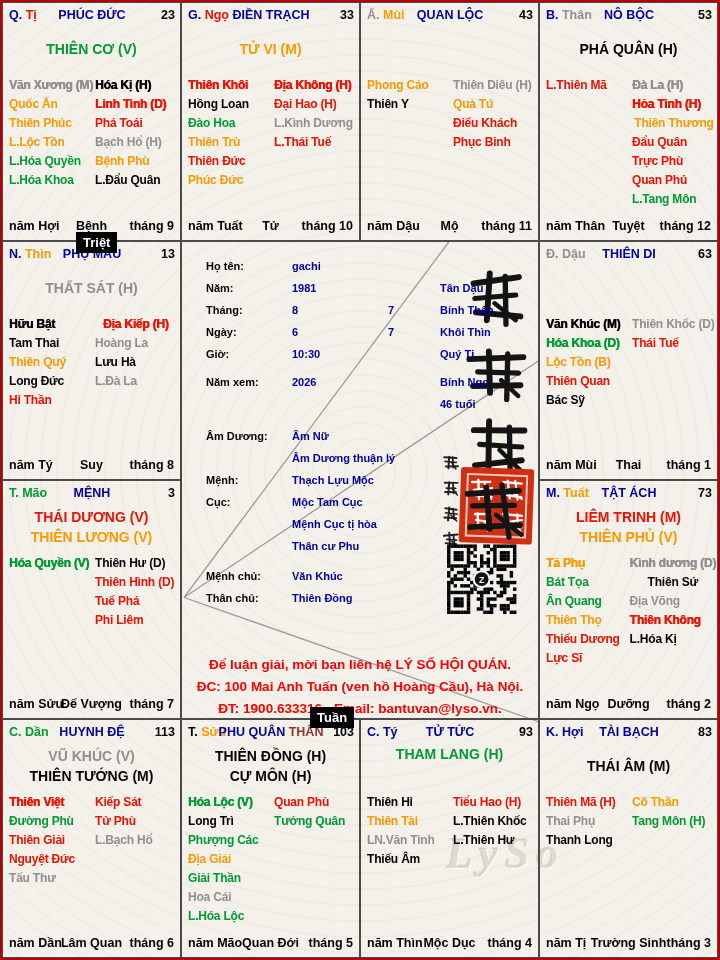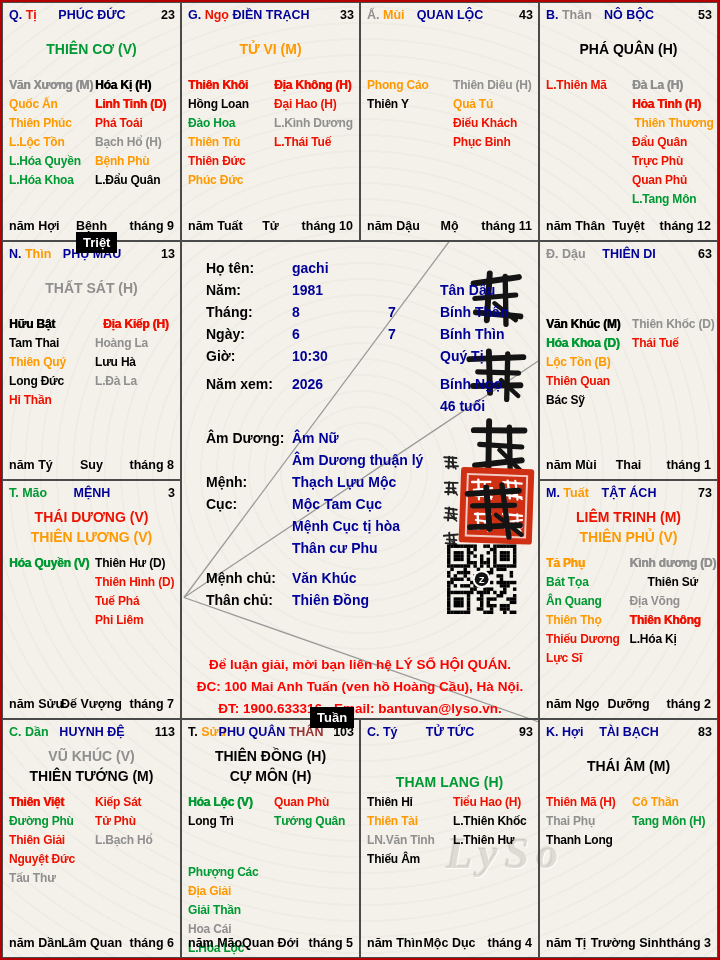--- a/index.html
+++ b/index.html
@@ -27,21 +27,21 @@
   .star{font-size:12px;line-height:19px;white-space:nowrap;letter-spacing:-0.2px;}
   .star.em{text-shadow:0.5px 0 0 currentColor;}
   .pfoot{position:absolute;left:6px;right:6px;bottom:5px;height:16px;font-size:12.5px;color:#000;}
   .pfoot .yr{position:absolute;left:0;}
   .pfoot .st{position:absolute;left:50%;transform:translateX(-50%);}
   .pfoot .mo{position:absolute;right:0;}
   .badge{position:absolute;background:#000;color:#fff;font-size:13px;line-height:21px;padding:0 7px;z-index:40;text-align:center;}
   .badge-triet{left:74px;top:230px;}
   .badge-tuan{left:308px;top:705px;}
   .info{position:absolute;top:18px;left:24px;right:6px;z-index:3;}
-  .irow{display:flex;height:22px;font-size:14px;align-items:flex-start;}
+  .irow{display:flex;height:22px;font-size:11px;align-items:flex-start;}
   .ilabel{width:86px;color:#000;white-space:nowrap;}
   .ivalue{width:96px;color:#000099;white-space:nowrap;}
   .iextra{width:40px;color:#000099;}
   .ipillar{color:#000099;padding-left:12px;white-space:nowrap;}
   .contact{position:absolute;left:0;right:0;top:412px;text-align:center;color:#ff0000;
     font-size:13.5px;line-height:22px;z-index:4;white-space:nowrap;}
   svg.cal{position:absolute;left:0;top:0;width:100%;height:100%;pointer-events:none;z-index:2;}
 </style>
 </head>
 <body>
@@ -525,21 +525,21 @@
         <div class="irow">
           <span class="ilabel">Tháng:</span>
           <span class="ivalue">8</span>
           <span class="iextra">7</span>
           <span class="ipillar">Bính Thân</span>
         </div>
         <div class="irow">
           <span class="ilabel">Ngày:</span>
           <span class="ivalue">6</span>
           <span class="iextra">7</span>
-          <span class="ipillar">Bính Thìn</span>
+          <span class="ipillar">Khôi Thìn</span>
         </div>
         <div class="irow">
           <span class="ilabel">Giờ:</span>
           <span class="ivalue">10:30</span>
           <span class="iextra"></span>
           <span class="ipillar">Quý Tị</span>
         </div>
         <div style="height: 6px;"></div>
         <div class="irow">
           <span class="ilabel">Năm xem:</span>
@@ -718,21 +718,21 @@
         <span class="num">103</span>
       </div>
       <div class="mains">
         <div style="color: rgb(0, 0, 0);">THIÊN ĐỒNG (H)</div>
         <div style="color: rgb(0, 0, 0);">CỰ MÔN (H)</div>
       </div>
       <div class="cols">
         <div class="colL">
           <div class="star em" style="color: rgb(0, 153, 51);">Hóa Lộc (V)</div>
           <div class="star" style="color: rgb(0, 0, 0);">Long Trì</div>
-          <div class="star" style="color: rgb(0, 153, 51); margin-top: 32px;">Phượng Các</div>
+          <div class="star" style="color: rgb(0, 153, 51);">Phượng Các</div>
           <div class="star" style="color: rgb(255, 153, 0);">Địa Giải</div>
           <div class="star" style="color: rgb(0, 153, 51);">Giải Thần</div>
           <div class="star" style="color: rgb(143, 143, 143);">Hoa Cái</div>
           <div class="star" style="color: rgb(0, 153, 51);">L.Hóa Lộc</div>
         </div>
         <div class="colR">
           <div class="star" style="color: rgb(238, 17, 0);">Quan Phù</div>
           <div class="star" style="color: rgb(0, 153, 51);">Tướng Quân</div>
         </div>
       </div>
@@ -741,21 +741,21 @@
         <span class="st">Quan Đới</span>
         <span class="mo">tháng 5</span>
       </div>
     </div>
   <div class="palace">
       <div class="phead">
         <span class="sb"><span style="color: rgb(0, 0, 153);">C.</span><span style="color: rgb(0, 0, 153);">&nbsp;Tý</span></span>
         <span class="ttl"><span style="color: rgb(0, 0, 153);">TỬ TỨC</span></span>
         <span class="num">93</span>
       </div>
-      <div class="mains" style="top: 52px;">
+      <div class="mains" style="top: 24px;">
         <div style="color: rgb(0, 153, 51);">THAM LANG (H)</div>
       </div>
       <div class="cols">
         <div class="colL">
           <div class="star" style="color: rgb(0, 0, 0);">Thiên Hỉ</div>
           <div class="star" style="color: rgb(255, 153, 0);">Thiên Tài</div>
           <div class="star" style="color: rgb(143, 143, 143);">LN.Văn Tinh</div>
           <div class="star" style="color: rgb(0, 0, 0);">Thiếu Âm</div>
         </div>
         <div class="colR">

